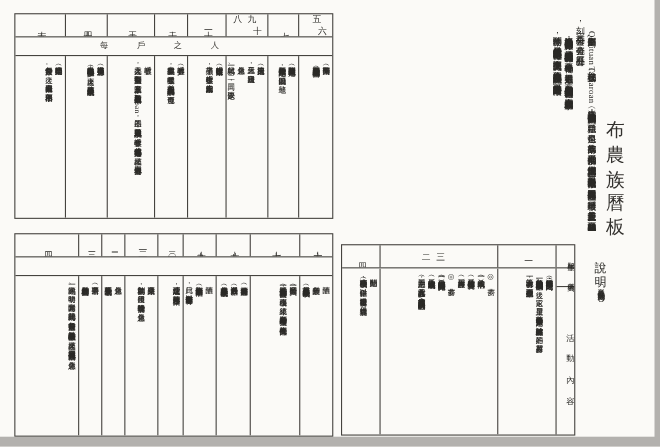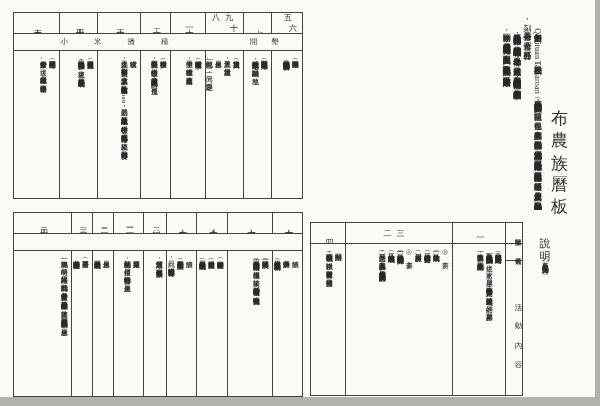--- a/index.html
+++ b/index.html
@@ -119,22 +119,21 @@
         <div class="cell num-cell c0 num-h">五六</div>
         <div class="cell num-cell c1 num-v">七</div>
         <div class="cell num-cell c2 num-h">八九十</div>
         <div class="cell num-cell c3 num-v">十一</div>
         <div class="cell num-cell c4 num-v">十二</div>
         <div class="cell num-cell c5 num-v">十三</div>
         <div class="cell num-cell c6 num-v">十四</div>
         <div class="cell num-cell c7 num-v">十五</div>
       </div>
     <div class="band-row">
-        <div class="band-cell band-0">開墾</div>
-        <div class="band-cell band-1">小米播種</div>
+        <div class="band-cell band-1">每戶之人</div>
       </div>
     <div class="body-row">
         <div class="cell body-cell c0">準備開墾（兩天）
 準備開墾用的鍬及其他所需物品（各自）</div>
         <div class="cell body-cell c1">開墾粟田及整地（無確定日）
 每戶開始砍伐今年度預定地，以鋤頭開田、整地</div>
         <div class="cell body-cell c2">決定播種日（三天）
 休息三天，決定播種日
 全員休息
 此紀號與一、二、三同，以夢決定</div>

